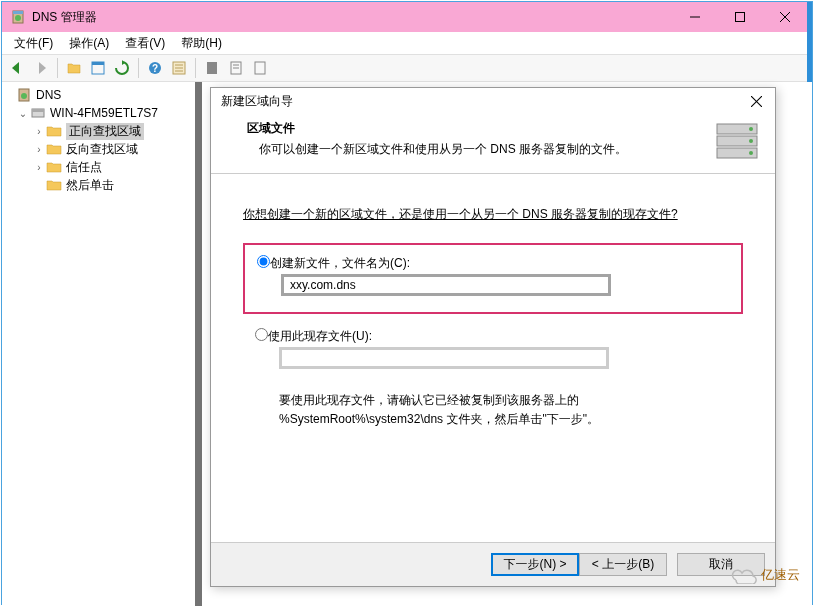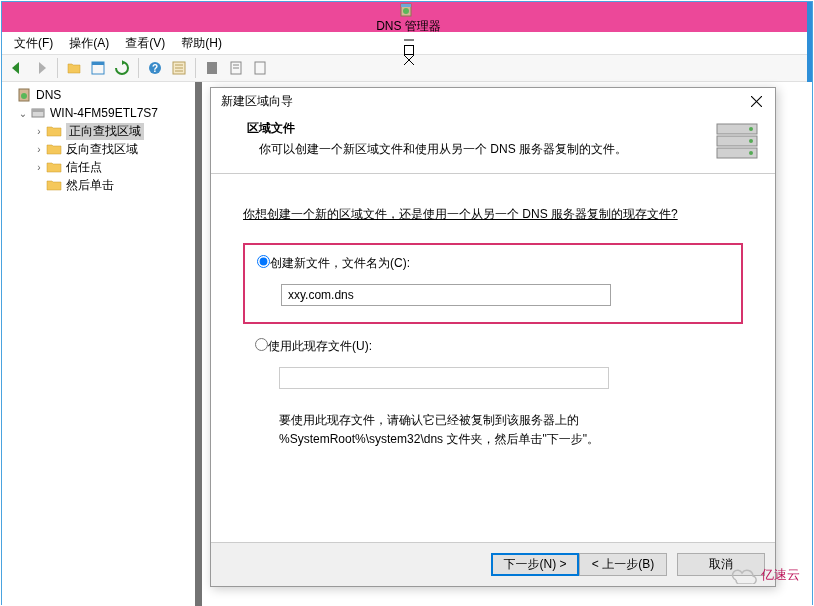--- a/index.html
+++ b/index.html
@@ -1,21 +1,21 @@
 <!DOCTYPE html>
 <html><head>
   <meta charset="utf-8">
   <style>
     * { box-sizing: border-box; margin: 0; padding: 0; font-family: "Microsoft YaHei", Tahoma, Arial, sans-serif; }
     body { background: #fff; width: 814px; height: 606px; overflow: hidden; position: relative; }
     
     .outer { border: 1px solid #4aa3df; width: 812px; height: 604px; margin: 1px; position: relative; background: #fff; }
     .blue-edge { position: absolute; right: 0; top: 0; width: 5px; height: 604px; background: #2e8fd8; }
     
-    .titlebar { height: 30px; background: #ec4899; display: flex; align-items: center; padding: 0 5px 0 8px; flex-direction: column; }
+    .titlebar { height: 30px; background: #f9a8d4; display: flex; align-items: center; padding: 0 5px 0 8px; }
     .titlebar .app-icon { width: 16px; height: 16px; margin-right: 6px; }
     .titlebar .title { font-size: 12px; color: #000; flex: 1; }
     .winbtn { width: 45px; height: 28px; display: flex; align-items: center; justify-content: center; color: #333; }
     .winbtn svg { width: 10px; height: 10px; }
     
     .menubar { height: 22px; display: flex; padding: 0 4px; font-size: 12px; align-items: center; background: #fff; }
     .menubar .item { padding: 2px 8px; }
     
     .toolbar { height: 28px; border-top: 1px solid #e0e0e0; border-bottom: 1px solid #e0e0e0; background: #f7f7f7; display: flex; align-items: center; padding: 0 4px; gap: 2px; }
     .tbtn { width: 22px; height: 22px; display: flex; align-items: center; justify-content: center; border: 1px solid transparent; }
@@ -43,31 +43,31 @@
     .wiz-header-title { font-weight: bold; margin-bottom: 4px; }
     .wiz-header-sub { padding-left: 12px; color: #000; }
     .wiz-header-img { width: 52px; height: 48px; }
     
     .wiz-body { padding: 18px 32px; font-size: 12px; }
     .question { margin: 14px 0 20px; text-decoration: underline; }
     
     .highlight-box { border: 2px solid #d6336c; padding: 10px 12px 16px; margin-bottom: 14px; }
     .radio-row { display: flex; align-items: flex-start; gap: 0; margin-bottom: 2px; }
     .radio-row input[type=radio] { width: 13px; height: 13px; }
-    .text-input { width: 330px; height: 22px; border: 1px solid #a3a3a3; padding: 0 6px; font-size: 12px; margin-left: 24px; margin-top: 10px; }
+    .text-input { width: 330px; height: 22px; border: 3px solid #a3a3a3; padding: 0 6px; font-size: 12px; margin-left: 24px; margin-top: 0; }
     
     .plain-group { padding: 0 12px; }
     .note { margin: 22px 0 0 24px; line-height: 1.6; }
     
     .wiz-footer { position: absolute; bottom: 0; left: 0; right: 0; height: 44px; border-top: 1px solid #ccc; background: #f0f0f0; display: flex; justify-content: flex-end; align-items: center; padding: 0 10px; gap: 0; }
     .wiz-btn { height: 23px; min-width: 88px; border: 1px solid #adadad; background: #e1e1e1; font-size: 12px; cursor: default; display: flex; align-items: center; justify-content: center; }
     .wiz-btn.primary { border: 2px solid #0078d7; }
     .wiz-btn.cancel { margin-left: 10px; }
     
-    .watermark { position: absolute; right: 12px; bottom: 20px; font-size: 13px; color: #be185d; display: flex; align-items: center; gap: 4px; z-index: 50; }
+    .watermark { position: absolute; right: 12px; bottom: 20px; font-size: 13px; color: #a16207; display: flex; align-items: center; gap: 4px; z-index: 50; }
     .watermark svg { width: 28px; height: 18px; }
     
     .folder-svg { fill: #f5c85b; stroke: #c99a2b; stroke-width: 0.5; }
     .arrow-enabled { fill: #2b8c2b; }
     .arrow-disabled { fill: #b0b0b0; }
   </style>
 </head>
 <body>
 
 <div class="outer">

